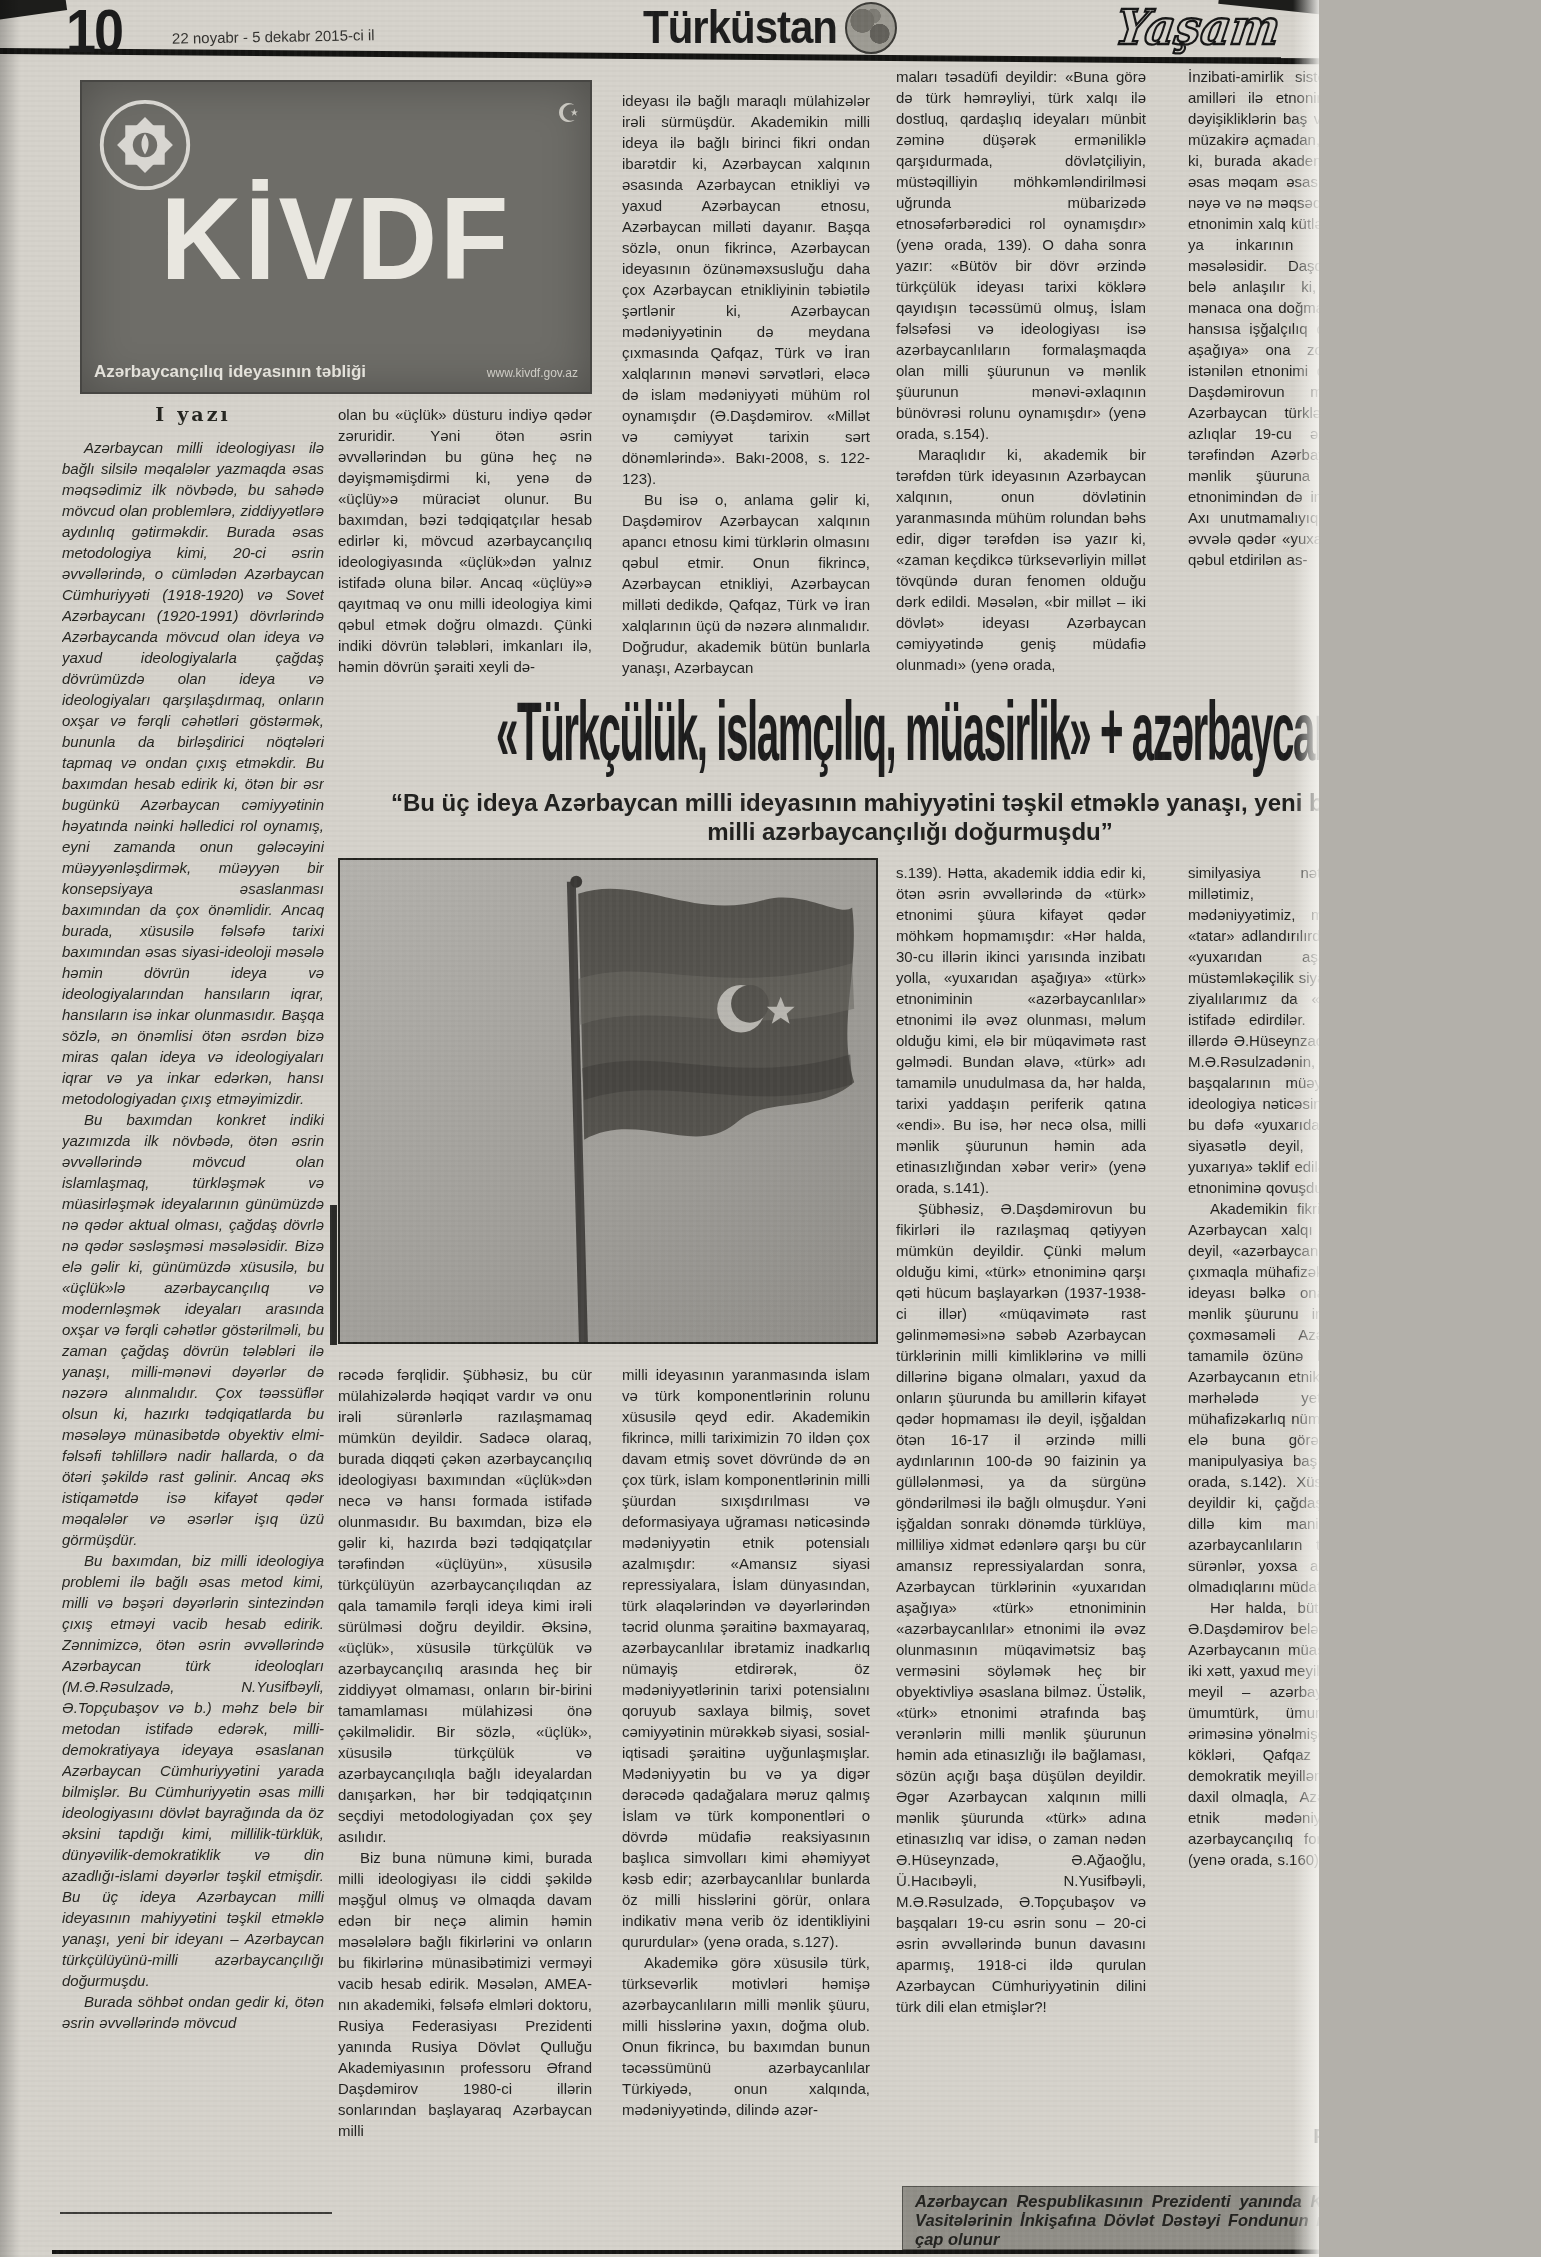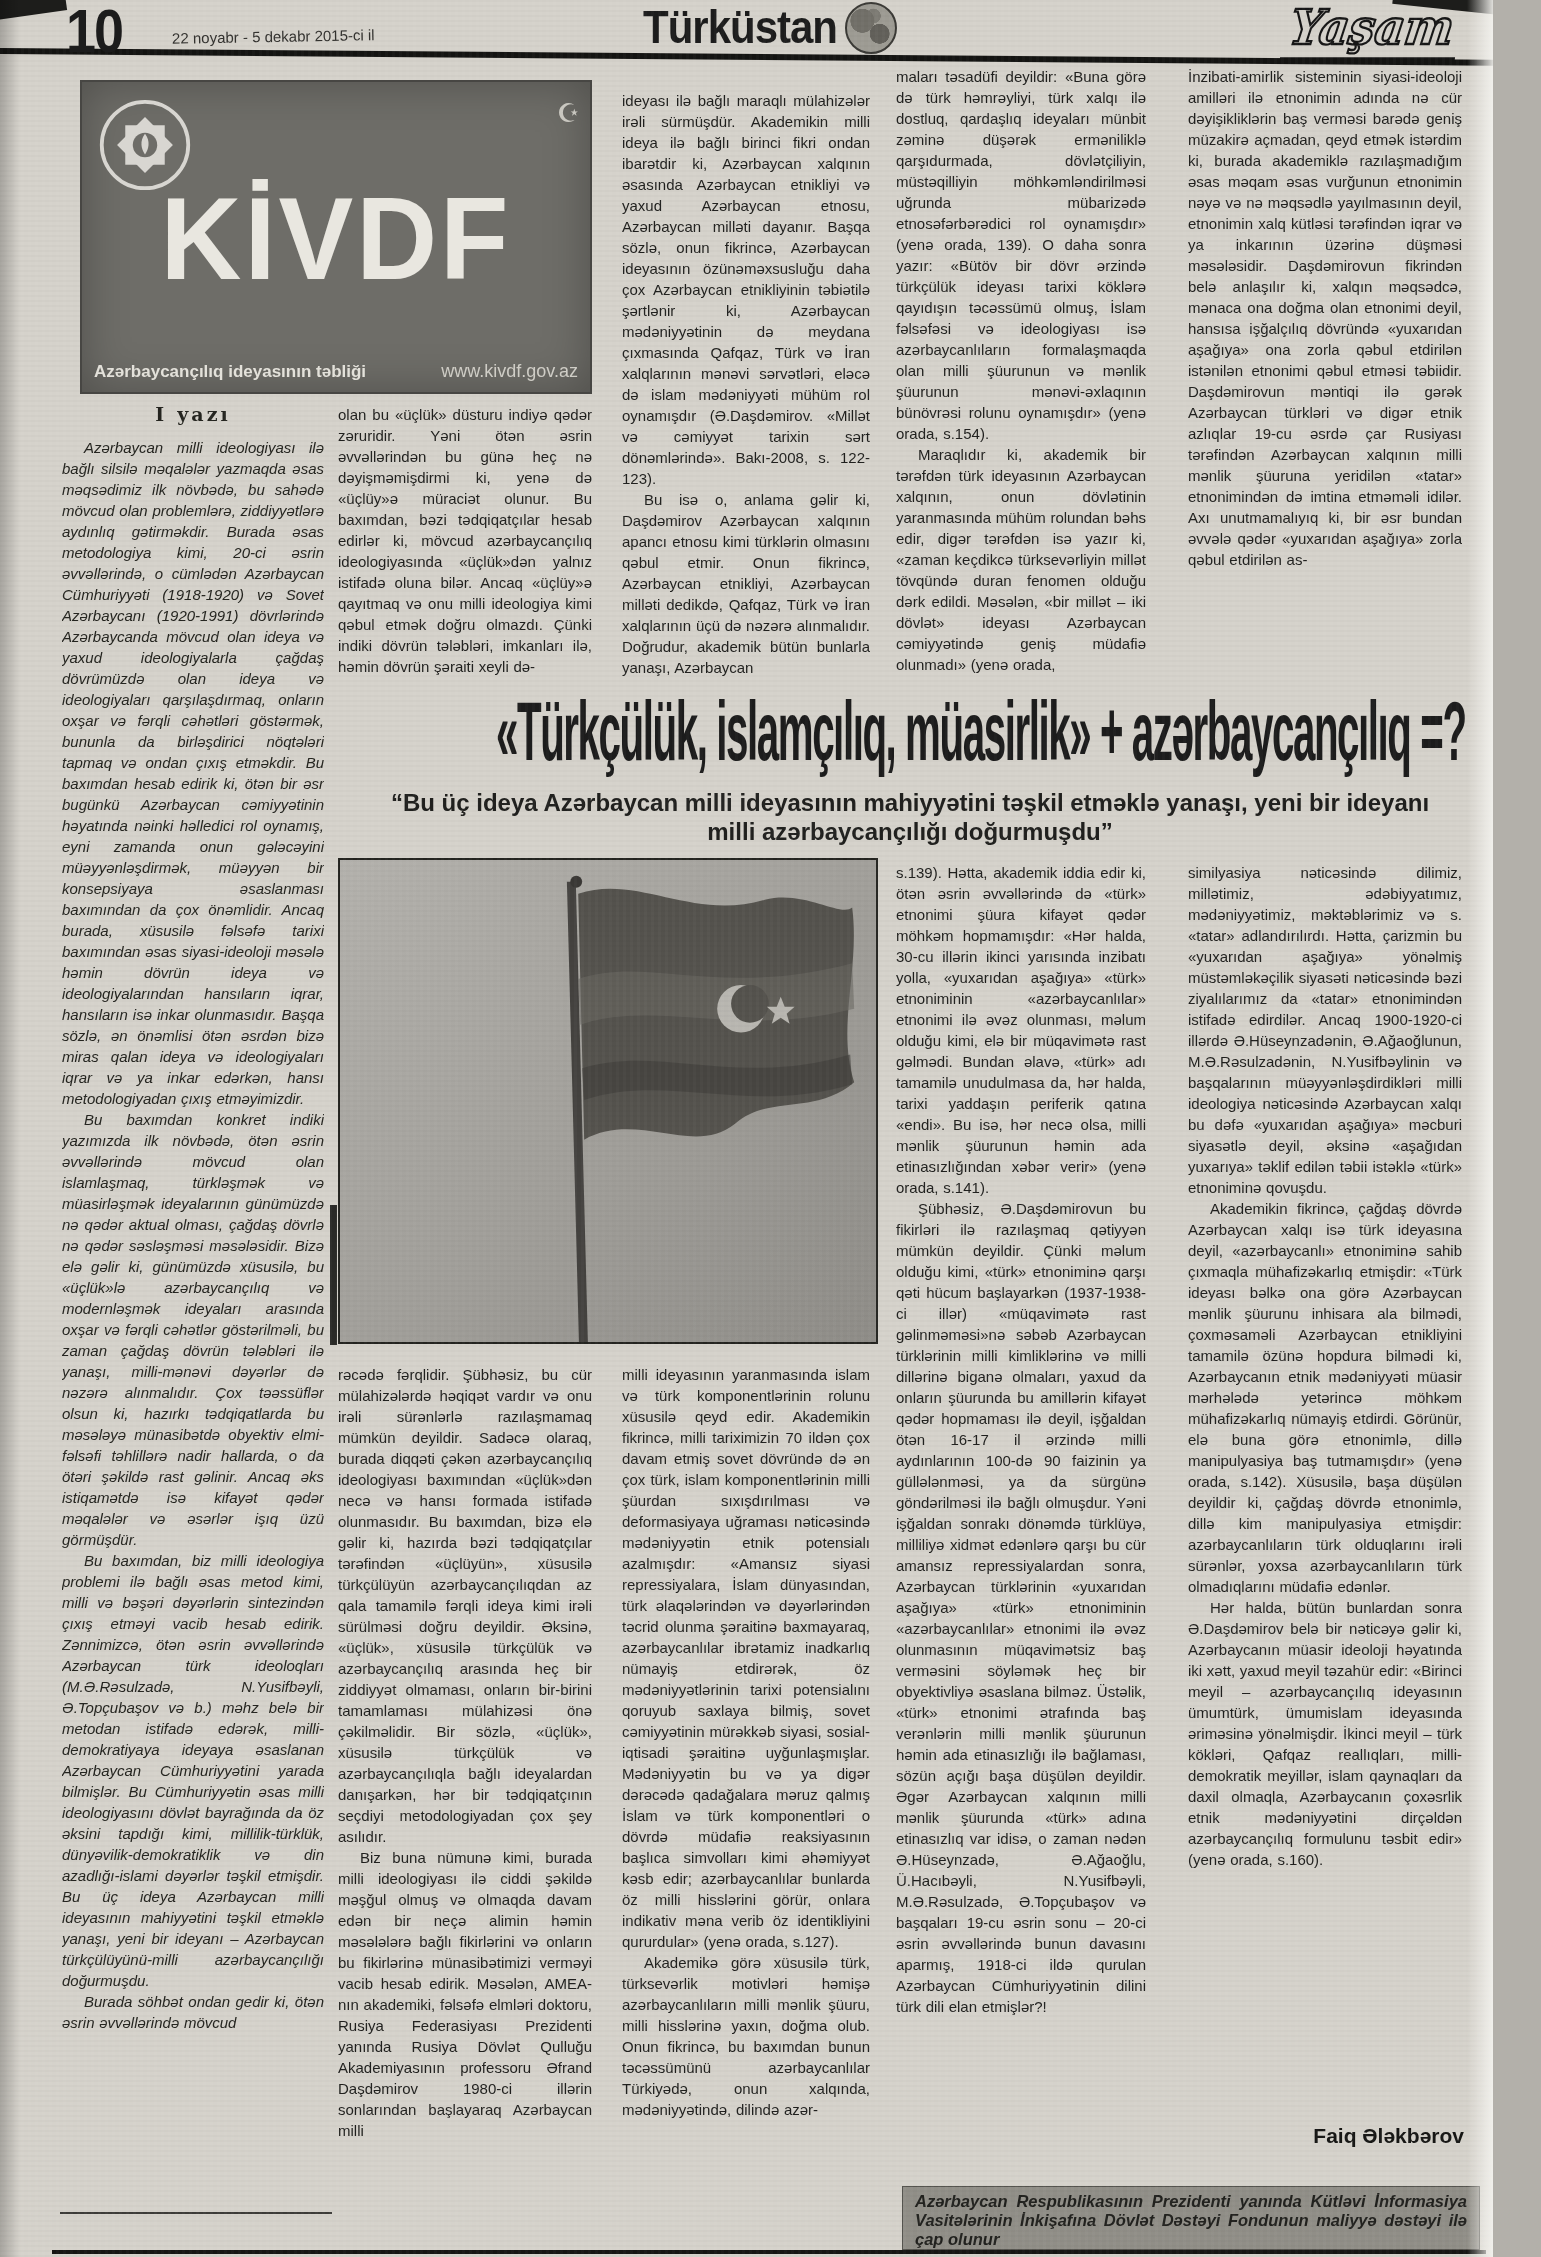--- a/index.html
+++ b/index.html
@@ -1,16 +1,16 @@
 <!DOCTYPE html>
 <html><head>
 <meta charset="utf-8">
 <style>
   html,body {margin:0; padding:0; background:#b3b0aa;}
-  .page {position:relative; width:1493px; height:2257px; background:#d5d2cb;
+  .page {position:relative; width:1319px; height:2257px; background:#d5d2cb;
          overflow:hidden; font-family:"Liberation Sans", sans-serif; color:#1c1c1c;}
   .page::after {content:""; position:absolute; inset:0; pointer-events:none;
      background: repeating-linear-gradient(0deg, rgba(0,0,0,0.018) 0 2px, transparent 2px 5px),
                  repeating-linear-gradient(90deg, rgba(255,255,255,0.025) 0 3px, transparent 3px 7px);}
   .edge-left {position:absolute; left:0; top:0; width:20px; height:100%;
      background:linear-gradient(to right, rgba(0,0,0,0.22), rgba(0,0,0,0)); z-index:5;}
   .edge-right {position:absolute; right:0; top:0; width:26px; height:100%;
      background:linear-gradient(to left, rgba(244,243,239,0.9), rgba(244,243,239,0)); z-index:5;}
   .corner-tl {position:absolute; left:-18px; top:-6px; width:84px; height:22px;
      background:#1d1d1b; transform:rotate(-8deg); z-index:4;}
@@ -45,21 +45,21 @@
   .ad .emblem {position:absolute; left:16px; top:16px; width:94px; height:94px;}
   .ad .org {position:absolute; left:118px; top:26px; width:336px; font-size:14px;
      font-weight:bold; color:#d9d7d0; line-height:19px; text-align:center;}
   .ad .crescent {position:absolute; right:10px; top:16px; font-size:26px; color:#c9c7c0;}
   .ad .acronym {position:absolute; left:0; right:0; top:92px; text-align:center;
      font-size:112px; font-weight:bold; color:#e9e7e0; letter-spacing:3px;
      transform:scaleY(1.05);}
   .ad-bottom {position:absolute; left:12px; right:12px; bottom:10px; display:flex;
      justify-content:space-between; align-items:baseline; gap:8px;}
   .ad .slogan {font-size:17px; font-weight:bold; color:#e3e1da; white-space:nowrap;}
-  .ad .website {font-size:18px; color:#cfcdc6; white-space:nowrap;}
+  .ad .website {font-size:12px; color:#cfcdc6; white-space:nowrap;}
 
   
   .col {position:absolute; overflow:hidden; text-align:justify; font-size:15px;
      line-height:21px; color:#1f1f1d; word-spacing:0.5px;}
   .col p {margin:0; text-indent:22px;}
   .col p.cont {text-indent:0;}
   .c1 {left:62px;  top:404px;  width:262px; height:1750px; font-style:italic; color:#24241f;}
   .kicker {font-family:"DejaVu Serif", serif; font-style:normal; font-weight:bold;
      text-align:center; font-size:19px; letter-spacing:3px; margin-bottom:12px;}
   .c2t {left:338px; top:404px;  width:254px; height:288px;}

